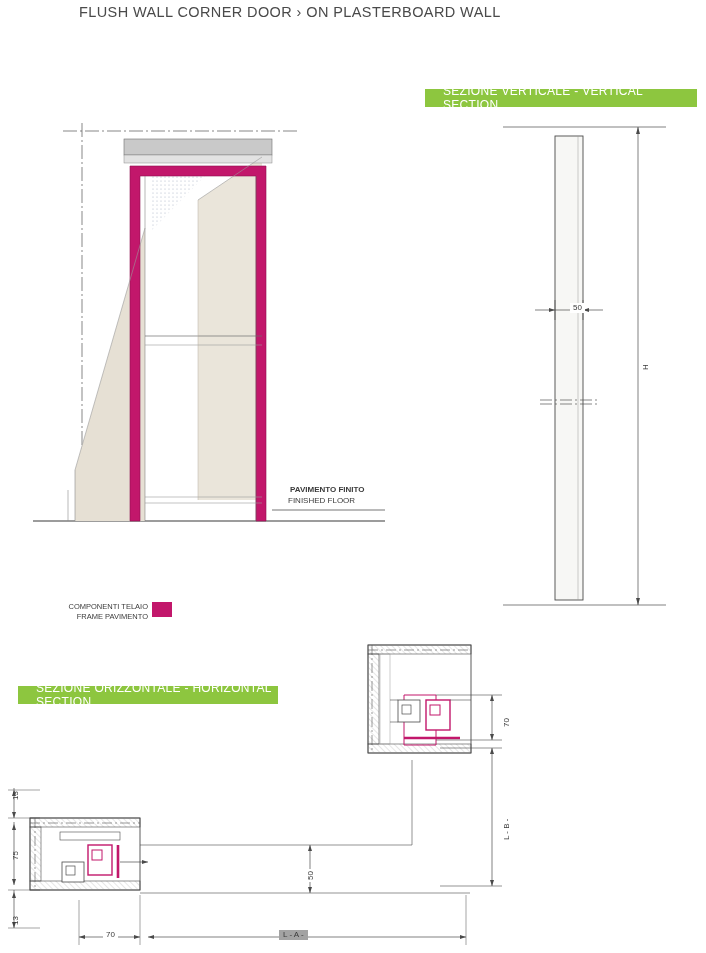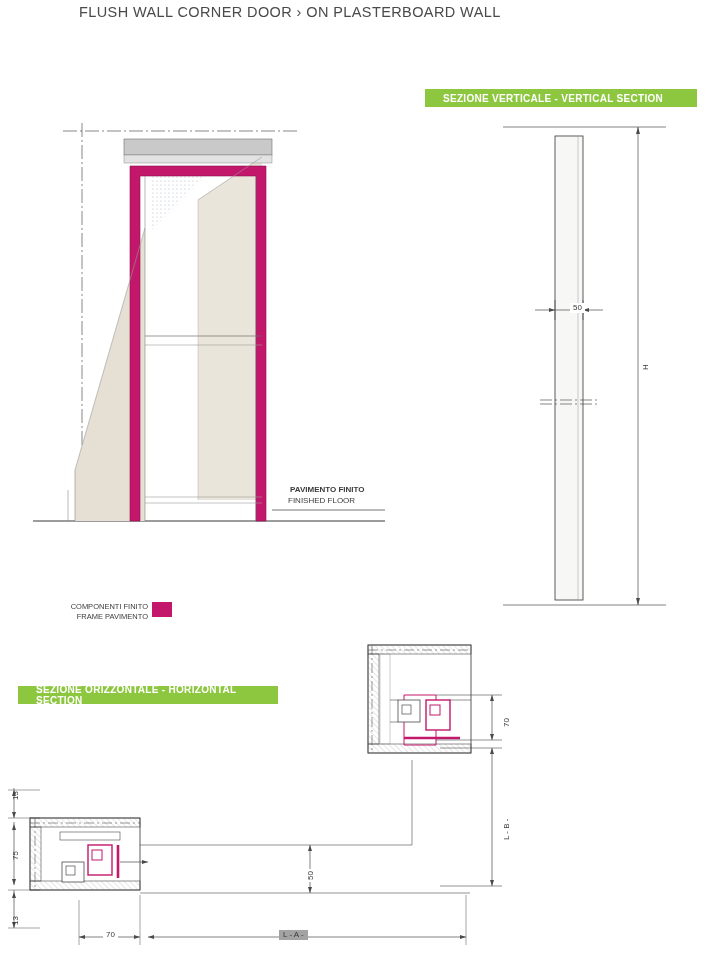--- a/index.html
+++ b/index.html
@@ -22,22 +22,22 @@
     font-size: 14.5px;
     letter-spacing: 0.4px;
     color: #4a4a4a;
     white-space: nowrap;
     margin-left: 45px;
   }
   .green-bar {
     position: absolute;
     background: #8dc63f;
     color: #ffffff;
-    font-size: 10px;
-    font-weight: bold;
+    font-size: 12px;
+    font-weight: normal;
     letter-spacing: 0.3px;
     display: flex;
     align-items: center;
     padding-left: 18px;
     box-sizing: border-box;
   }
   #vertical-section-bar {
     left: 425px;
     top: 89px;
     width: 272px;
@@ -264,21 +264,21 @@
     <polygon points="148,937 154,935 154,939" fill="#4a4a4a"></polygon>
     <polygon points="466,937 460,935 460,939" fill="#4a4a4a"></polygon>
     <line x1="466" y1="895" x2="466" y2="945" stroke="#4a4a4a" stroke-width="0.5"></line>
   </g>
 </svg>
 
 <div class="lbl" style="left:290px; top:485px;font-weight:bold;">PAVIMENTO FINITO</div>
 <div class="lbl" style="left:288px; top:496px;">FINISHED FLOOR</div>
 
 <div class="legend-label">
-  <span>COMPONENTI FINITO</span><br>
+  <span>COMPONENTI TELAIO</span><br>
   <span>FRAME PAVIMENTO</span>
 </div>
 <div class="legend-swatch"></div>
 
 <div class="lbl" style="left:570px; top:303px; background:#fff; padding:0 3px;">50</div>
 <div class="lbl-v" style="left:641px; top:370px;">H</div>
 
 <div class="lbl-v" style="left:502px; top:727px;">70</div>
 <div class="lbl-v" style="left:502px; top:840px;">L - B -</div>
 <div class="lbl-v" style="left:306px; top:882px; background:#fff; padding:0 2px;">50</div>

